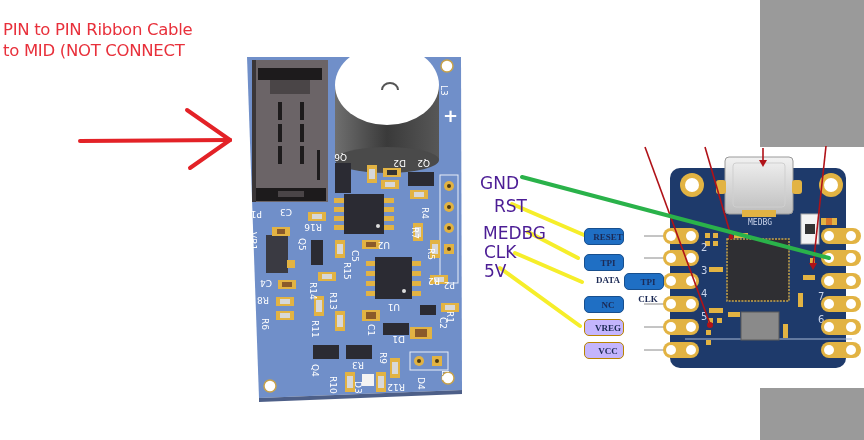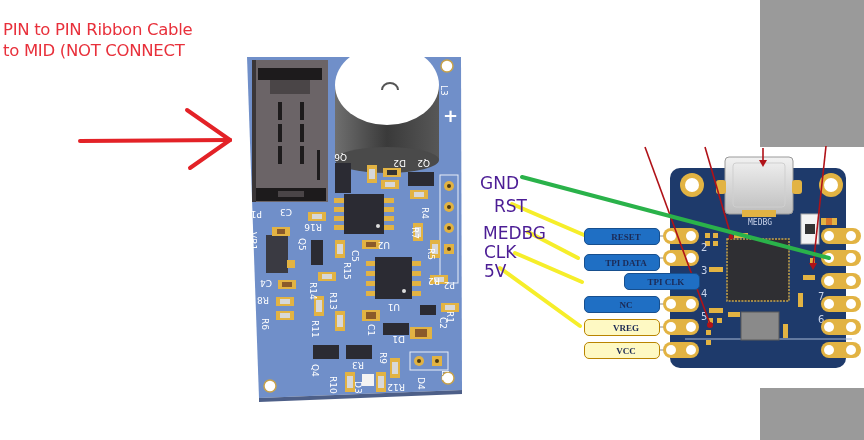--- a/index.html
+++ b/index.html
@@ -1,23 +1,23 @@
 <!DOCTYPE html>
 <html><head>
 <meta charset="utf-8">
 <style>
   html, body { margin:0; padding:0; background:#ffffff; }
   #stage { position:relative; width:864px; height:440px; overflow:hidden; background:#ffffff; font-family:"Liberation Sans", sans-serif; }
   .note { position:absolute; left:3px; top:19px; color:#e8303b; font-size:16.5px; line-height:21px; font-family:"DejaVu Sans", sans-serif; letter-spacing:-0.3px; }
   .note div { white-space:nowrap; }
   .gray { position:absolute; background:#9a9a9a; }
   .lbl { position:absolute; color:#4c1d95; font-family:"DejaVu Sans", sans-serif; font-size:17px; line-height:18px; white-space:nowrap; }
-  .pill { position:absolute; width:76px; height:17px; border-radius:5px; font-family:"Liberation Serif", serif; font-weight:bold; font-size:9px; color:#1c2a55; text-align:center; line-height:17px; box-sizing:border-box;padding-left:8px; }
+  .pill { position:absolute; width:40px; height:17px; border-radius:5px; font-family:"Liberation Serif", serif; font-weight:bold; font-size:9px; color:#1c2a55; text-align:center; line-height:17px; box-sizing:border-box;padding-left:8px; }
   .pill.blue { background:#1f6fc4; border:1px solid #174f8e; }
-  .pill.yellow { background:#fef9c3; border:1px solid #b98400;text-align:center; }
+  .pill.yellow { background:#c4b5fd; border:1px solid #b98400;text-align:center; }
   svg { position:absolute; left:0; top:0; }
 </style>
 </head>
 <body>
 
 <div id="stage">
 
   <div class="note">
     <div>PIN to PIN Ribbon Cable</div>
     <div>to MID (NOT CONNECT</div>

